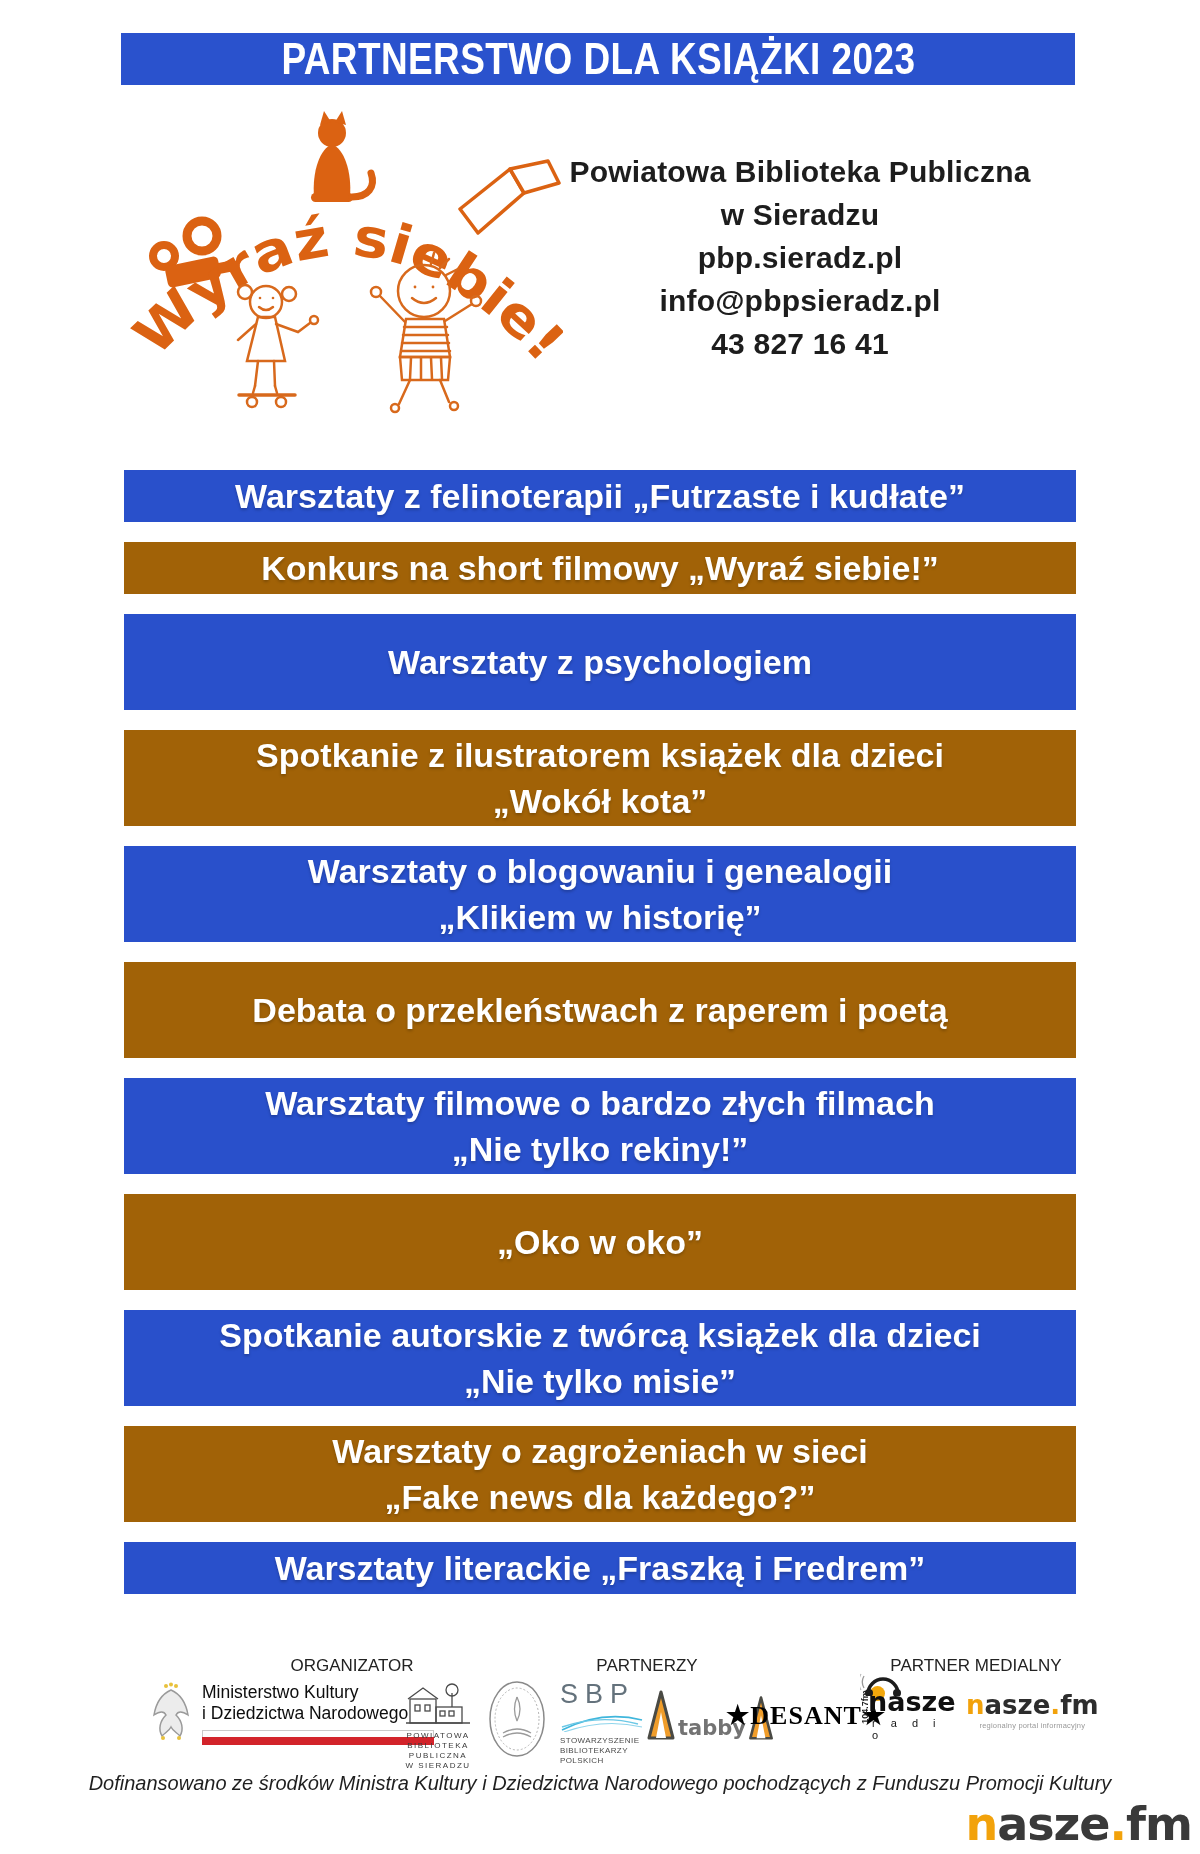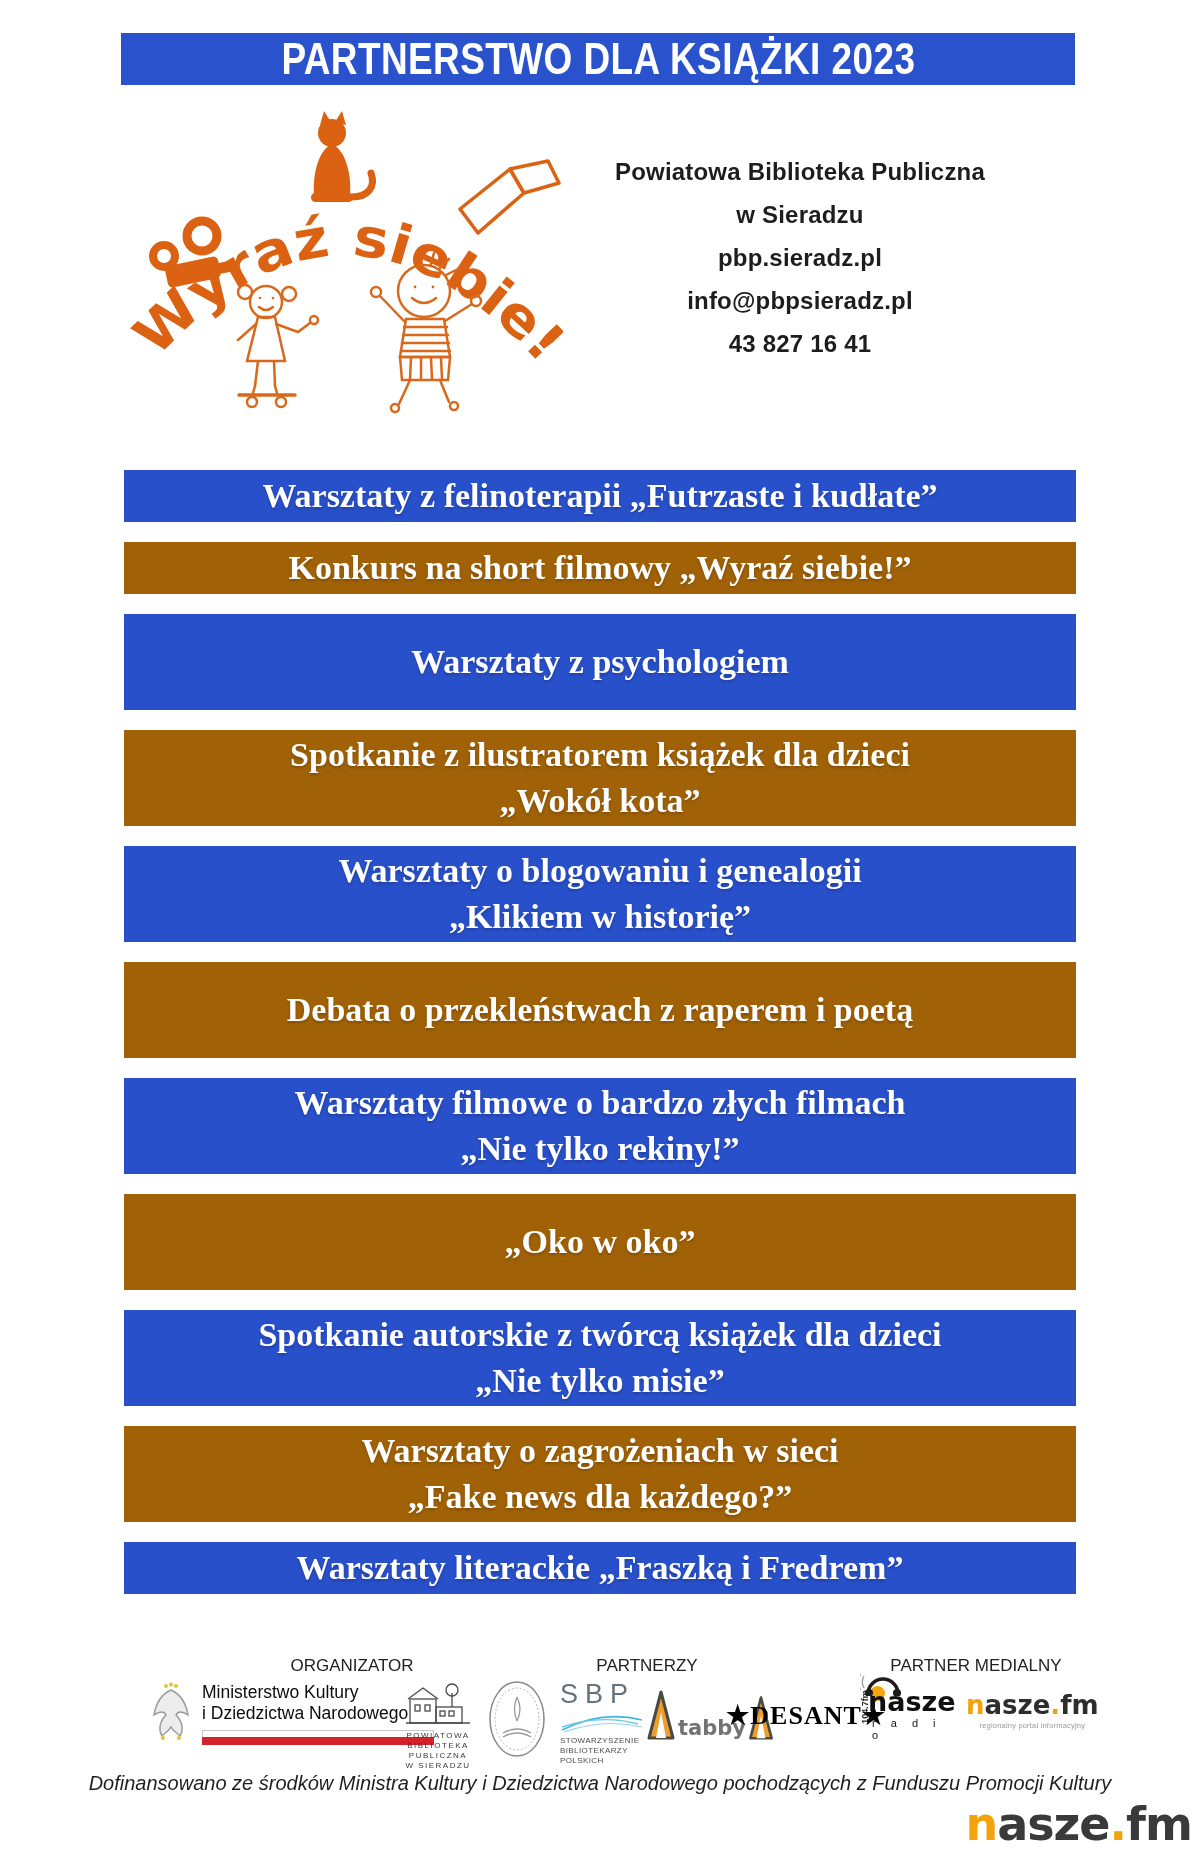--- a/index.html
+++ b/index.html
@@ -8,27 +8,27 @@
 
   
   .header{position:absolute;left:121px;top:33px;width:954px;height:52px;background:#2a52cd;
           display:flex;align-items:center;justify-content:center;}
   .header .title{color:#fff;font-weight:bold;font-size:44px;white-space:nowrap;
           transform:scaleX(.84);letter-spacing:.5px;}
 
   
   .logo-wrap{position:absolute;left:128px;top:95px;width:435px;height:322px;}
   .contact{position:absolute;left:540px;top:150px;width:520px;text-align:center;color:#1d1d1d;}
-  .contact .cline{display:block;font-size:24px;line-height:43px;font-weight:bold;letter-spacing:.2px;}
+  .contact .cline{display:block;font-size:30px;line-height:43px;font-weight:bold;letter-spacing:.2px;}
 
   
   .banner{position:absolute;left:124px;width:952px;display:flex;flex-direction:column;
           align-items:center;justify-content:center;text-align:center;}
   .banner .l{color:#fff;font-weight:bold;font-size:34px;line-height:46px;
-          text-shadow:0 2px 3px rgba(0,0,0,.22);font-family:Liberation Serif, serif;}
+          text-shadow:0 2px 3px rgba(0,0,0,.22);}
   .banner .l:empty{display:none;}
   .blue{background:#2950cb;}
   .orange{background:#a16207;}
   .h1line{height:52px;}
   .h2line{height:96px;}
 
   
   .sec{position:absolute;top:1656px;transform:translateX(-50%);font-size:17px;color:#222;}
   .ministry{position:absolute;left:148px;top:1682px;display:flex;align-items:flex-start;}
   .ministry .mtext{margin-left:8px;}

